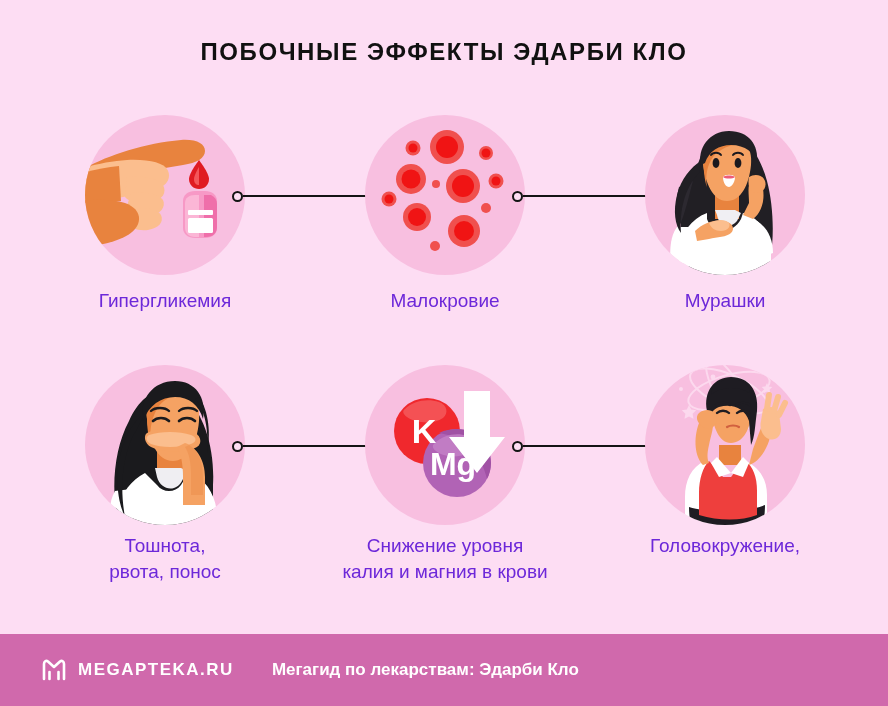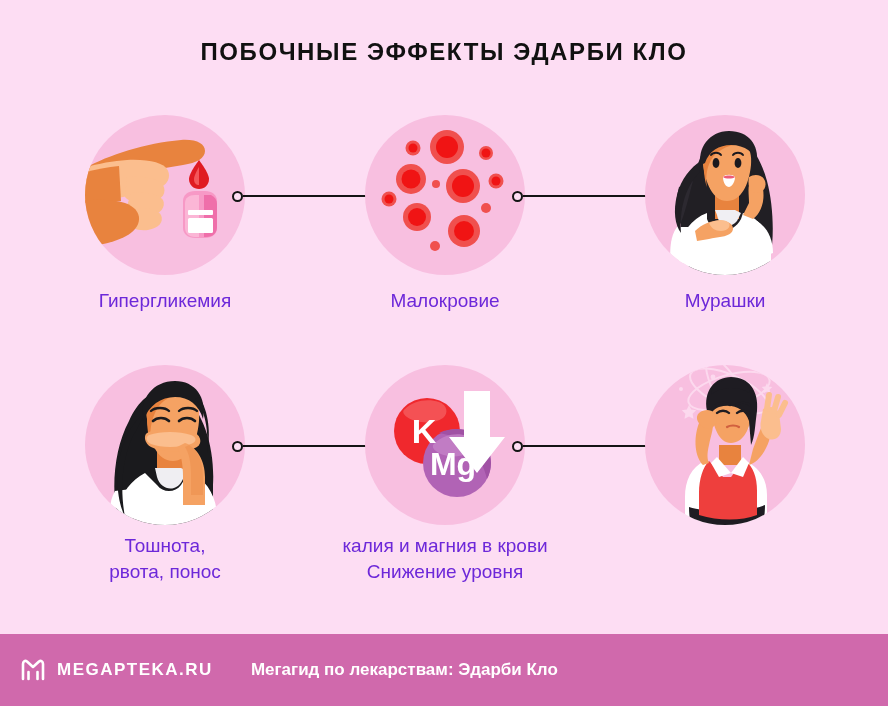--- a/index.html
+++ b/index.html
@@ -104,21 +104,21 @@
   
   .footer {
     position: absolute;
     left: 0;
     bottom: 0;
     width: 888px;
     height: 72px;
     background: #D069AC;
     display: flex;
     align-items: center;
-    padding-left: 19px;
+    padding-left: 40px;
     box-sizing: border-box;
   }
   .footer-logo-mark { width: 28px; height: 28px; flex: 0 0 auto; }
   .footer-brand {
     color: #ffffff;
     font-size: 17px;
     font-weight: bold;
     letter-spacing: 1.5px;
     margin-left: 10px;
   }
@@ -369,24 +369,25 @@
         </svg>
       </div>
     </div>
   </div>
 
   <div class="label label-r2 lab-0">
     <div>Тошнота,</div>
     <div>рвота, понос</div>
   </div>
   <div class="label label-r2 lab-1">
+    <div>Снижение уровня</div>
     <div>калия и магния в крови</div>
-    <div>Снижение уровня</div>
   </div>
   <div class="label label-r2 lab-2">
+    <div>Головокружение,</div>
   </div>
 
   <div class="footer">
     <svg class="footer-logo-mark" viewBox="0 0 28 28">
       <path d="M4 23 L4 8 C4 5.5 6 4 8 5.5 L14 11 L20 5.5 C22 4 24 5.5 24 8 L24 23" stroke="#FFFFFF" stroke-width="2.6" fill="none" stroke-linecap="round" stroke-linejoin="round"></path>
       <path d="M9.5 23 L9.5 16" stroke="#FFFFFF" stroke-width="2.6" fill="none" stroke-linecap="round"></path>
       <path d="M18.5 23 L18.5 16" stroke="#FFFFFF" stroke-width="2.6" fill="none" stroke-linecap="round"></path>
     </svg>
     <span class="footer-brand">MEGAPTEKA.RU</span>
     <span class="footer-tagline">Мегагид по лекарствам: Эдарби Кло</span>

